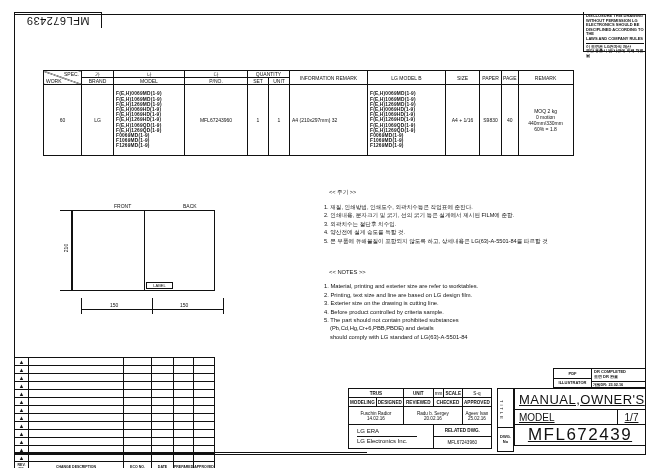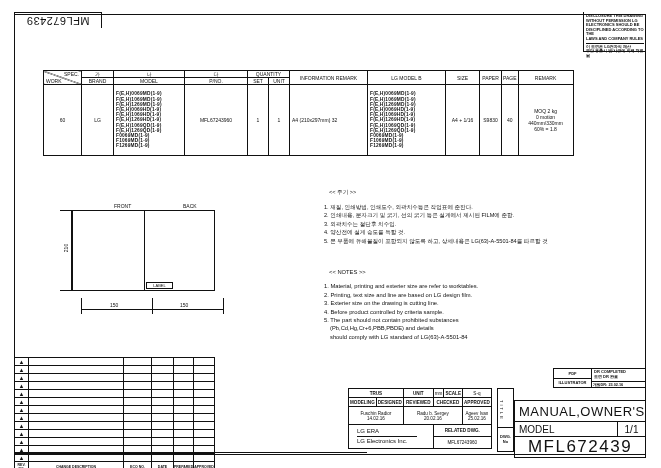--- a/index.html
+++ b/index.html
@@ -34,21 +34,21 @@
   .rev { left: 14px; top: 357px; font-size: 4px; }
   .rev td { border: 1px solid #111; height: 8px; }
   .rev .sym { width: 14px; text-align: center; font-size: 6px; line-height: 6px; }
   .rev .foot td { height: 11px; text-align: center; font-weight: bold; font-size: 3.5px; line-height: 4px; }
   .bottom-line { left: 14px; top: 452px; width: 353px; height: 1px; background:#111; }
 
   .tb { left: 348px; top: 388px; font-size: 4.6px; }
   .tb td { border: 1px solid #111; text-align: center; vertical-align: middle; padding: 0 1px; }
   .tb .b { font-weight: bold; }
 
-  .tb2 { left: 514px; top: 400px; }
+  .tb2 { left: 514px; top: 388px; text-decoration: underline; }
   .tb2 td { border: 1px solid #111; }
   .big1 { font-size: 13px; letter-spacing: 0.5px; padding-left: 4px; height: 21px; }
   .big2 { font-size: 10px; padding-left: 4px; height: 15px; }
   .big3 { font-size: 17px; letter-spacing: 1.5px; text-align: center; height: 20px; }
   .pdf { left: 553px; top: 368px; width: 93px; height: 20px; font-size: 4px; }
   .pdf td { border: 1px solid #111; text-align: center; font-weight: bold; }
 </style>
 </head>
 <body>
 
@@ -359,19 +359,19 @@
 <div class="abs" style="left:591px;top:381px;width:55px;height:7px;border-top:1px solid #111;font-size:3.8px;padding-left:2px;font-weight:bold">개발DR: 23.02.16</div>
 <div class="abs vline" style="left:645px;top:14px;height:441px"></div>
 
 <table class="abs tb2" style="width:132px">
   <tbody>
       <tr>
         <td colspan="2" class="big1">MANUAL,OWNER'S</td>
       </tr>
   <tr>
     <td class="big2">MODEL</td>
-    <td class="big2" style="width:28px;text-align:center;padding-left:0">1/1</td>
+    <td class="big2" style="width:28px;text-align:center;padding-left:0">1/7</td>
   </tr>
   <tr>
         <td colspan="2" class="big3">MFL672439</td>
       </tr>
 </tbody>
   </table>
 
 </body></html>

